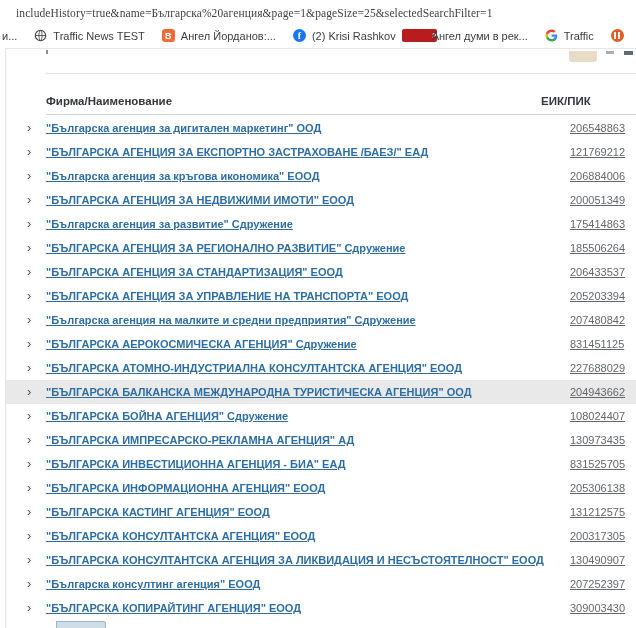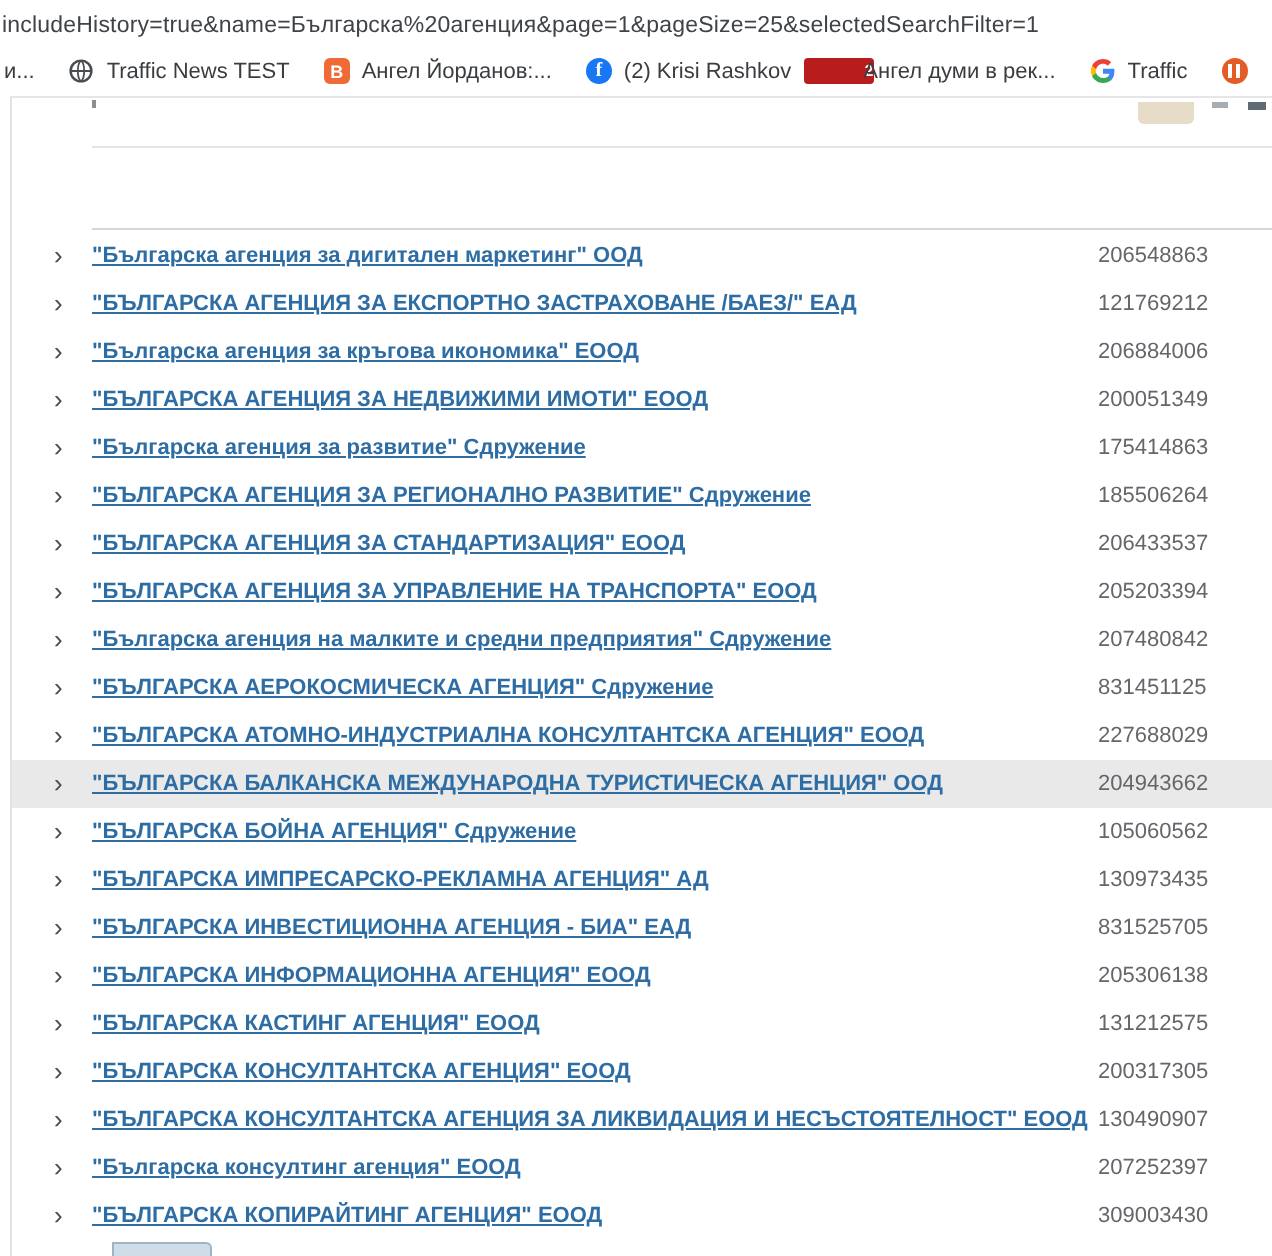--- a/index.html
+++ b/index.html
@@ -7,21 +7,21 @@
   body {
     width:636px; height:628px; overflow:hidden;
     background:#ffffff;
     font-family:"Liberation Sans", sans-serif;
     -webkit-font-smoothing:antialiased;
   }
 
   
   .addressbar {
     height:26px; display:flex; align-items:center;
-    padding-left:1px; background:#ffffff;
+    padding-left:16px; background:#ffffff;font-family:Liberation Serif, serif;
   }
   .url-text {
     font-size:11.5px; color:#3f4247; letter-spacing:.1px; white-space:nowrap;
   }
   .bookmarks-bar {
     height:22px; display:flex; align-items:center;
     padding:0 0 3px 2px; background:#ffffff; white-space:nowrap; overflow:hidden;
   }
   .bookmark {
     display:inline-flex; align-items:center; gap:6px;
@@ -66,21 +66,21 @@
   .row.highlighted { background:#e9e9e9; }
   .row-chevron {
     position:absolute; left:21px; top:50%; transform:translateY(-54%);
     color:#41505c; font-size:13px; line-height:1; cursor:pointer;
   }
   .row-link {
     margin-left:40px; font-size:11px; font-weight:bold; color:#2e6da4;
     text-decoration:underline; white-space:nowrap; cursor:pointer;
   }
   .row-eik {
-    position:absolute; left:543px; font-size:11px; color:#63676b;
+    position:absolute; left:564px; font-size:11px; color:#63676b;text-decoration:underline;
   }
 
   .status-bubble {
     position:absolute; bottom:0; left:50px; width:50px; height:7px;
     background:#cfdde9; border:1px solid #9db4c6; border-bottom:none;
     border-radius:0 3px 0 0;
   }
 </style>
 </head>
 <body>
@@ -151,20 +151,24 @@
 </div>
 
 <div class="page">
   <span class="tiny-mark"></span>
   <div class="partial-beige-button"></div>
   <span class="partial-mark-a"></span>
   <span class="partial-mark-b"></span>
 
   <div class="divider-top"></div>
 
+  <div class="thead">
+    <span class="th-name">Фирма/Наименование</span>
+    <span class="th-eik">ЕИК/ПИК</span>
+  </div>
   <div class="divider-head"></div>
 
   <div class="tbody">
   <div class="row">
     <span class="row-chevron">›</span>
     <a class="row-link">"Българска агенция за дигитален маркетинг" ООД</a>
     <span class="row-eik">206548863</span>
   </div>
 
   <div class="row">
@@ -229,21 +233,21 @@
 
   <div class="row highlighted">
     <span class="row-chevron">›</span>
     <a class="row-link">"БЪЛГАРСКА БАЛКАНСКА МЕЖДУНАРОДНА ТУРИСТИЧЕСКА АГЕНЦИЯ" ООД</a>
     <span class="row-eik">204943662</span>
   </div>
 
   <div class="row">
     <span class="row-chevron">›</span>
     <a class="row-link">"БЪЛГАРСКА БОЙНА АГЕНЦИЯ" Сдружение</a>
-    <span class="row-eik">105060562</span>
+    <span class="row-eik">108024407</span>
   </div>
 
   <div class="row">
     <span class="row-chevron">›</span>
     <a class="row-link">"БЪЛГАРСКА ИМПРЕСАРСКО-РЕКЛАМНА АГЕНЦИЯ" АД</a>
     <span class="row-eik">130973435</span>
   </div>
 
   <div class="row">
     <span class="row-chevron">›</span>

